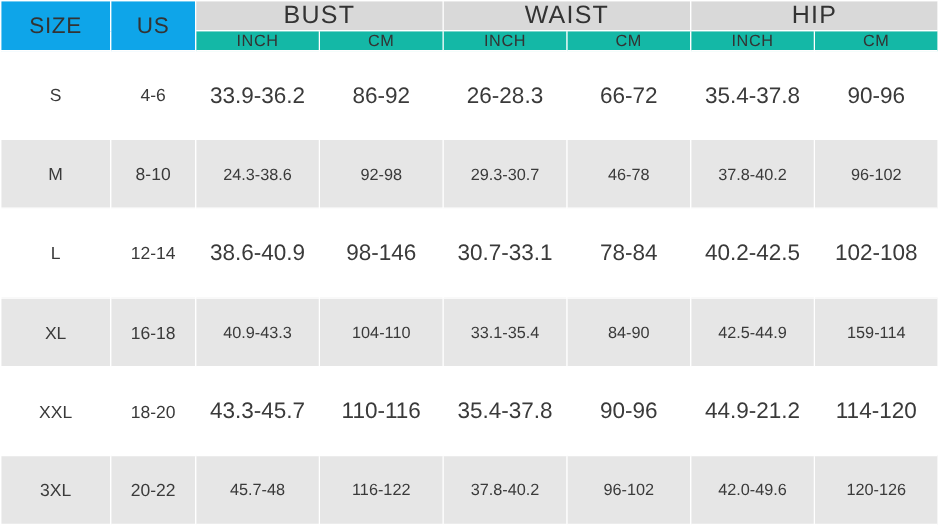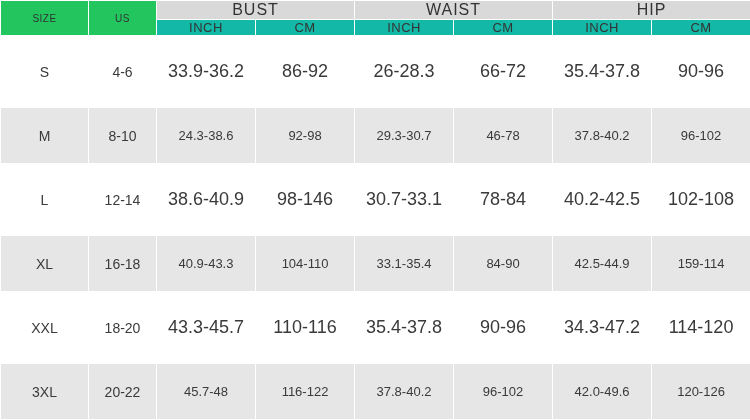--- a/index.html
+++ b/index.html
@@ -22,30 +22,30 @@
   .size-chart td, .size-chart th {
     border: 1px solid #ffffff;
     text-align: center;
     vertical-align: middle;
     padding: 0;
     font-weight: normal;
     color: #333333;
   }
   
   .hdr-cell {
-    background: #22c55e;
+    background: #0ea5e9;
     font-weight: bold;
-    font-size: 10px;
+    font-size: 18px;
     letter-spacing: 0.5px;
     color: #2b2b2b;
   }
   .hdr-group {
     background: #d9d9d9;
     font-weight: bold;
-    font-size: 16px;
+    font-size: 20px;
     letter-spacing: 1px;
     color: #2b2b2b;
   }
   .hdr-sub {
     background: #14b8a6;
     font-weight: bold;
     font-size: 13px;
     letter-spacing: 0.5px;
     color: #2b2b2b;
   }
@@ -148,21 +148,21 @@
       <td>42.5-44.9</td>
       <td>159-114</td>
     </tr>
     <tr class="row-light">
       <td class="cell-size">XXL</td>
       <td class="cell-us">18-20</td>
       <td>43.3-45.7</td>
       <td>110-116</td>
       <td>35.4-37.8</td>
       <td>90-96</td>
-      <td>34.3-47.2</td>
+      <td>44.9-21.2</td>
       <td>114-120</td>
     </tr>
     <tr class="row-dark">
       <td class="cell-size">3XL</td>
       <td class="cell-us">20-22</td>
       <td>45.7-48</td>
       <td>116-122</td>
       <td>37.8-40.2</td>
       <td>96-102</td>
       <td>42.0-49.6</td>

